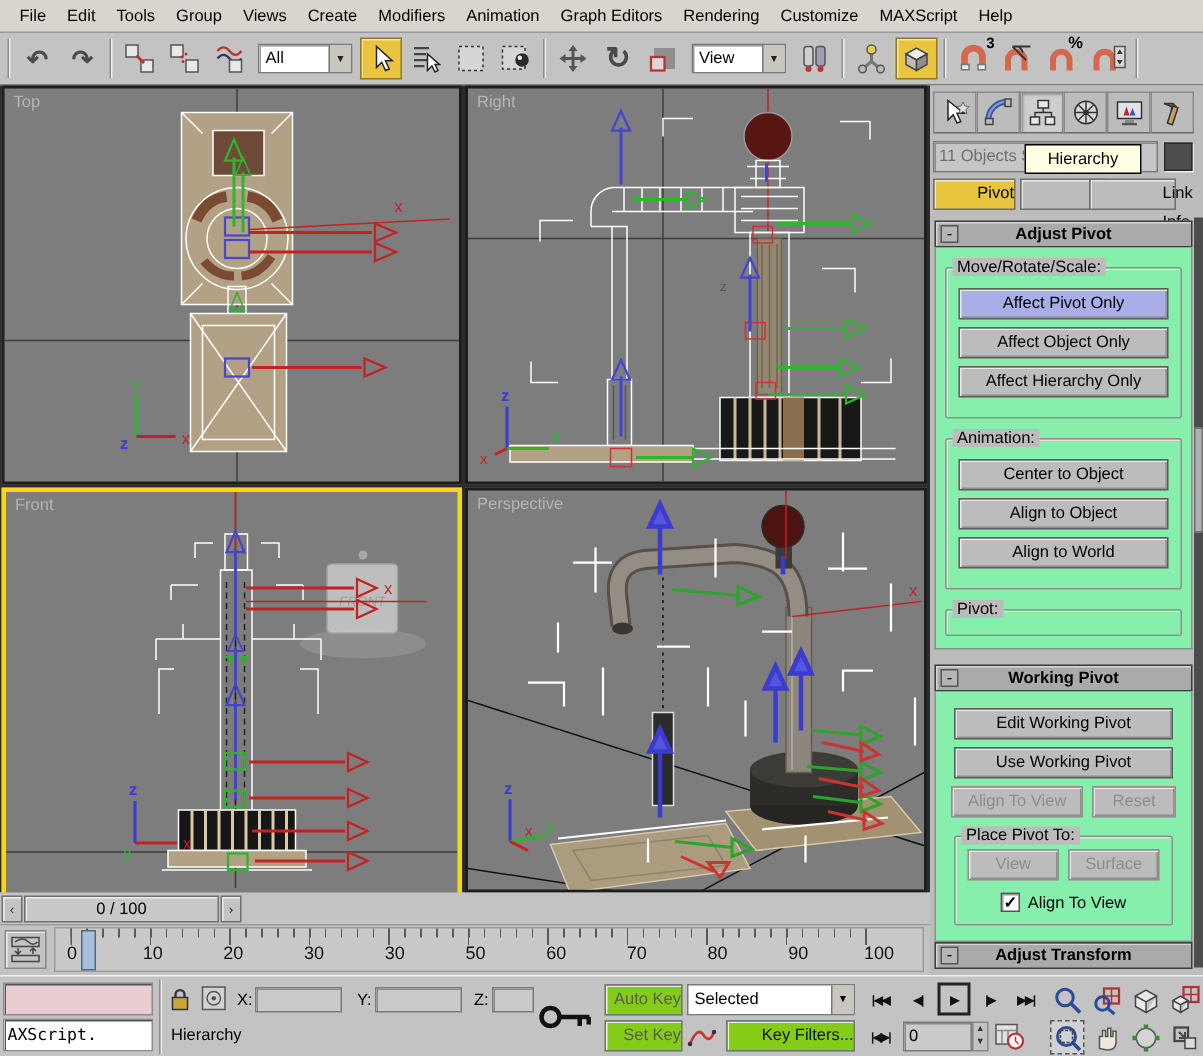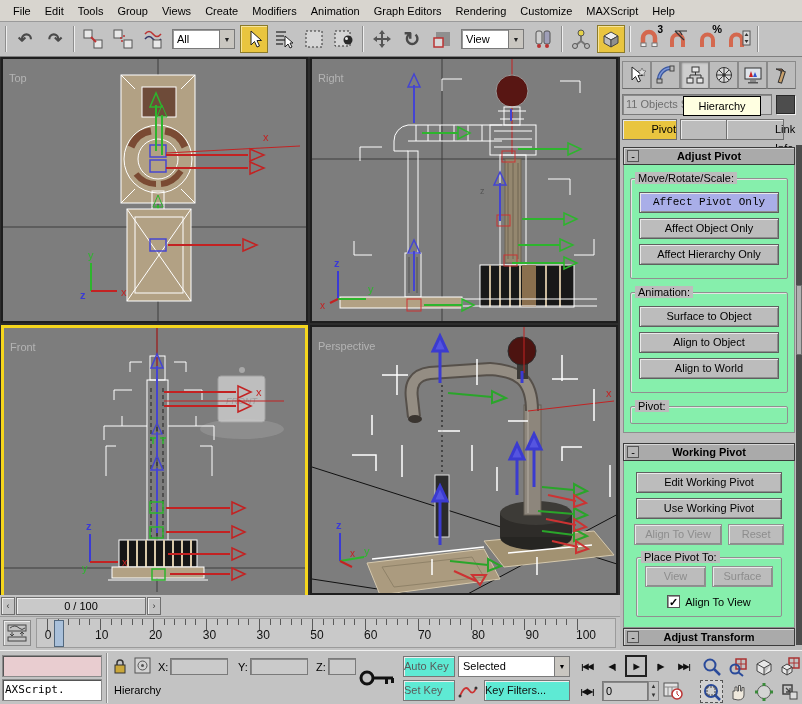--- a/index.html
+++ b/index.html
@@ -21,21 +21,21 @@
   .tdrop { height:20px; background:#fff; border:1px solid #7a7a7a; box-shadow: inset 1px 1px 0 #999;
     display:flex; align-items:center; margin:0 4px; }
   .tdrop .val { padding:0 4px; width:46px; overflow:hidden; }
   .tdrop .dbtn { width:15px; height:18px; background:#c9c6c0; border-left:1px solid #7a7a7a;
     display:flex; align-items:center; justify-content:center; font-size:7px; color:#222; }
   .uglyph { font-size:17px; color:#4a4a4a; font-weight:bold; line-height:1; }
   
   #vpwrap { position:absolute; left:0; top:57px; width:620px; height:538px; background:#2c2c2c; }
   .vp { position:absolute; background:#7d7d7d; border:2px solid #1e1e1e; overflow:hidden; }
   .vp.active { border:3px solid #f5d61d; }
-  .vp-label { position:absolute; left:6px; top:13px; color:#b4b4b4; font-size:11px; z-index:2; }
+  .vp-label { position:absolute; left:6px; top:3px; color:#b4b4b4; font-size:11px; z-index:2; }
   .vp svg { position:absolute; left:0; top:0; }
   
   #timeslider { position:absolute; left:0; top:595px; width:620px; height:22px; background:#c3c3c3;
     border-bottom:1px solid #9a9a9a; display:flex; align-items:center; }
   .ts-btn { width:14px; height:18px; margin:1px; background:#c3c3c3; border:1px solid #6f6f6f;
     box-shadow: inset 1px 1px 0 #eee; display:flex; align-items:center; justify-content:center; font-size:9px; color:#333; }
   .ts-handle { width:130px; height:18px; margin:1px 0; background:#c9c9c9; border:1px solid #6f6f6f;
     box-shadow: inset 1px 1px 0 #eee; text-align:center; line-height:17px; }
   #trackbar { position:absolute; left:0; top:617px; width:620px; height:33px; background:#c3c3c3; }
   #mce-btn { position:absolute; left:3px; top:3px; width:28px; height:26px; border:1px solid #8a8a8a;
@@ -56,22 +56,22 @@
   #listener-pink { position:absolute; left:2px; top:4px; width:100px; height:22px;
     background:#e9cdd0; border:1px solid #8a8a8a; box-shadow: inset 1px 1px 0 #555; }
   #listener-white { position:absolute; left:2px; top:28px; width:100px; height:22px; background:#fff;
     border:1px solid #8a8a8a; box-shadow: inset 1px 1px 0 #555;
     font-family:"DejaVu Sans Mono", monospace; font-size:11px; padding:3px 2px; overflow:hidden; }
   .vdiv { position:absolute; left:106px; top:2px; width:2px; height:50px; border-left:1px solid #8e8e8e; border-right:1px solid #eee; }
   .coord-label { position:absolute; top:10px; font-size:11px; }
   .coord-field { position:absolute; top:7px; height:17px; background:#cacaca; border:1px solid #7a7a7a;
     box-shadow: inset 1px 1px 0 #888; }
   #prompt-line { position:absolute; left:114px; top:33px; font-size:11px; }
-  .sb-btn { position:absolute; height:21px; background:#5eead4; border:1px solid #777;
-    box-shadow: inset 1px 1px 0 #eee; text-align:left; color:#5a5a5a; line-height:19px; font-size:11px; }
+  .sb-btn { position:absolute; height:21px; background:#84cc16; border:1px solid #777;
+    box-shadow: inset 1px 1px 0 #eee; text-align:right; color:#5a5a5a; line-height:19px; font-size:11px; }
   #sel-drop { position:absolute; left:458px; top:5px; width:112px; height:21px; background:#fff;
     border:1px solid #7a7a7a; display:flex; }
   #sel-drop .val { flex:1; padding:3px 4px; }
   #sel-drop .dbtn { width:15px; background:#c9c6c0; border-left:1px solid #7a7a7a; font-size:7px;
     display:flex; align-items:center; justify-content:center; }
   .pb-btn { position:absolute; top:4px; width:22px; height:22px; display:flex; align-items:center;
     justify-content:center; font-size:8px; letter-spacing:-1px; color:#111; font-weight:bold; }
   .pb-btn.play { border:2px solid #222; }
   #frame-field { position:absolute; left:602px; top:30px; width:46px; height:20px; background:#cacaca;
     border:1px solid #7a7a7a; box-shadow:inset 1px 1px 0 #888; padding:3px 3px; }
@@ -99,21 +99,21 @@
     text-align:center; line-height:16px; font-weight:bold; position:relative; }
   .ro-minus { position:absolute; left:3px; top:2px; width:12px; height:12px; border:1px solid #555;
     font-weight:normal; line-height:10px; text-align:center; background:#b5b5b5; }
   .ro-body { border:1px solid #8e8e8e; border-top:none; background:#86efac; padding:6px 6px 8px 6px; position:relative; }
   .groupbox { border:1px solid #909090; box-shadow:1px 1px 0 #e4e4e4 inset; border-radius:2px;
     margin-top:7px; padding:8px 8px 8px 8px; position:relative; }
   .grouplabel { position:absolute; top:-7px; left:4px; background:#bcbcbc; padding:0 3px; }
   .mxbtn { display:block; width:100%; height:21px; margin:5px auto; background:#bcbcbc;
     border:1px solid #5f5f5f; box-shadow: inset 1px 1px 0 #e9e9e9, inset -1px -1px 0 #8d8d8d;
     text-align:center; line-height:19px; font-size:11px; color:#000; }
-  .mxbtn.sel { background:#a9aee8;font-family:Liberation Mono, monospace; }
+  .mxbtn.sel { background:#a9aee8; }
   .mxbtn.dis { color:#8d8d8d; border-color:#909090; }
   .btnrow { display:flex; gap:6px; }
   .checkrow { display:flex; align-items:center; justify-content:center; gap:5px; margin-top:8px; }
   .checkbox { width:13px; height:13px; background:#fff; border:1px solid #555;
     box-shadow:inset 1px 1px 0 #999; text-align:center; line-height:12px; font-size:11px; font-weight:bold; }
   #cp-scroll { position:absolute; right:0px; top:88px; width:6px; height:500px; background:#4c4c4c; }
   #cp-thumb { position:absolute; left:0; top:140px; width:6px; height:70px; background:#b0b0b0;
     border:1px solid #6e6e6e; }
 </style>
 </head>
@@ -638,21 +638,21 @@
     </div>
     <div class="ro-body">
       <div class="groupbox">
         <span class="grouplabel">Move/Rotate/Scale:</span>
         <button class="mxbtn sel">Affect Pivot Only</button>
         <button class="mxbtn">Affect Object Only</button>
         <button class="mxbtn">Affect Hierarchy Only</button>
       </div>
       <div class="groupbox" style="margin-top:13px;">
         <span class="grouplabel">Animation:</span>
-        <button class="mxbtn">Surface to Object</button>
+        <button class="mxbtn">Center to Object</button>
         <button class="mxbtn">Align to Object</button>
         <button class="mxbtn">Align to World</button>
       </div>
       <div class="groupbox" style="margin-top:13px;">
         <span class="grouplabel">Pivot:</span>
       </div>
     </div>
   </div>
 
   <div class="rollout" style="top:386px;">

